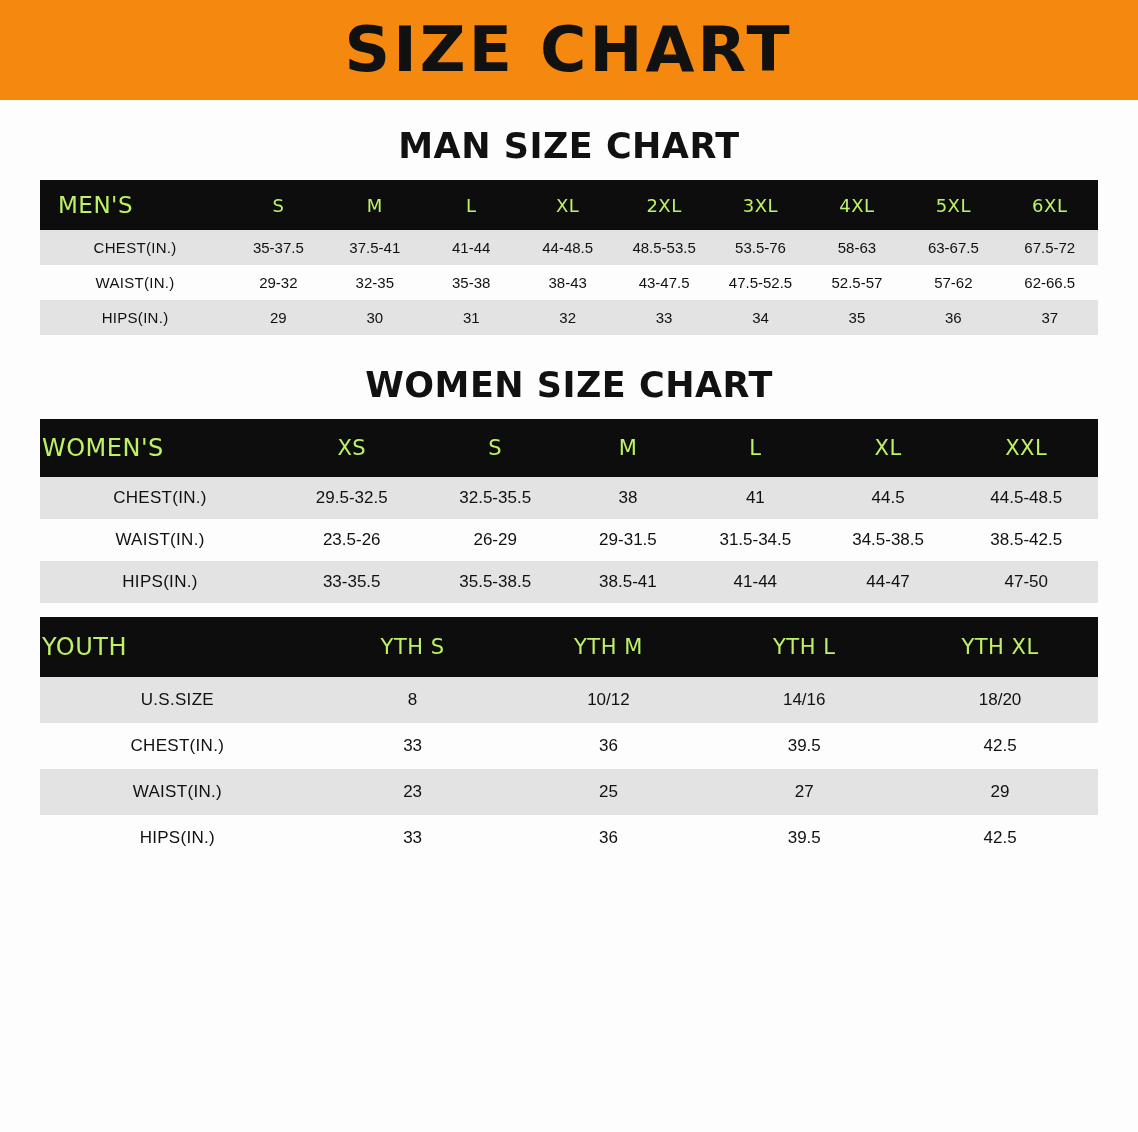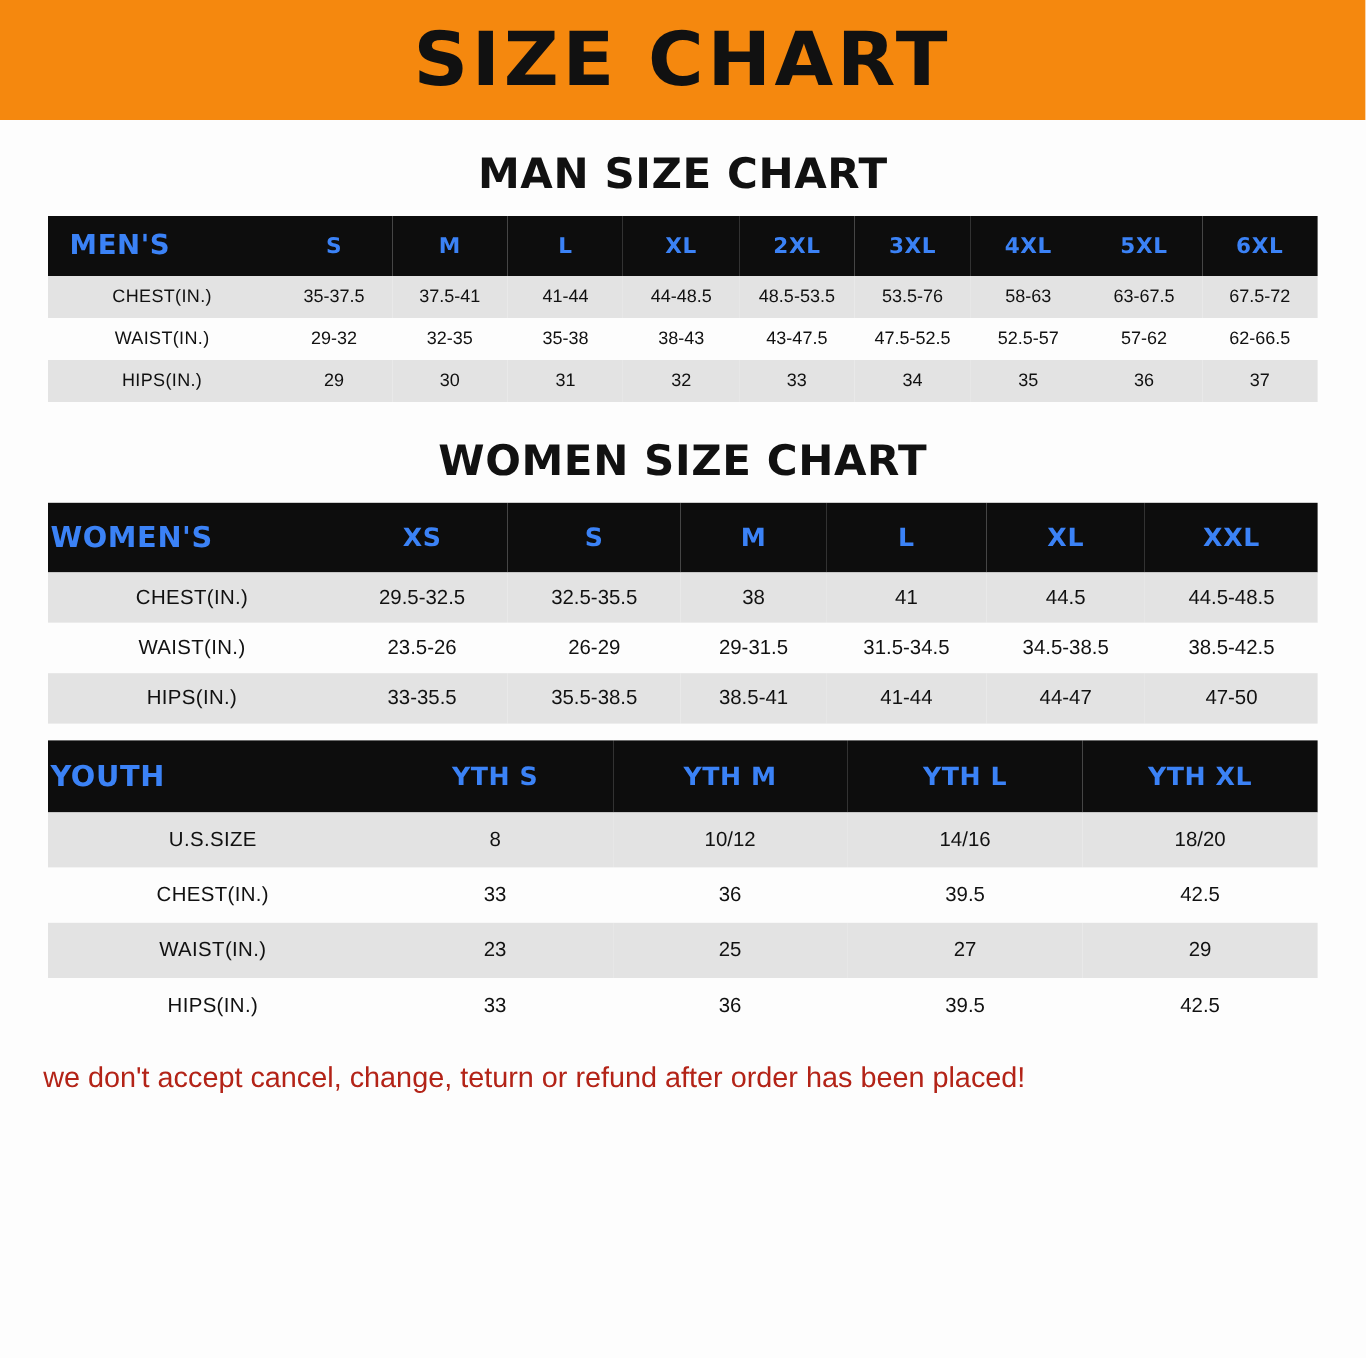--- a/index.html
+++ b/index.html
@@ -56,23 +56,23 @@
   .table-wrap {
     margin: 14px 40px 0 40px;
   }
   table {
     width: 100%;
     border-collapse: collapse;
     table-layout: fixed;
   }
   thead th {
     background: #0d0d0d;
-    color: #3b82f6;
+    color: #bef264;
     font-family: "DejaVu Sans", sans-serif;
-    font-weight: bold;
+    font-weight: normal;
     font-size: 19px;
     padding: 12px 2px;
     text-align: center;
     letter-spacing: 0.5px;
   }
   thead th.rowhead {
     text-align: left;
     padding-left: 18px;
     font-size: 22px;
   }
@@ -268,16 +268,15 @@
           <td>33</td>
           <td>36</td>
           <td>39.5</td>
           <td>42.5</td>
         </tr>
       </tbody>
     </table>
   </div>
 
   <div class="note">
-    <div>we don't accept cancel, change, teturn or refund after order has been placed!</div>
   </div>
 
 </div>
 
 </body></html>

